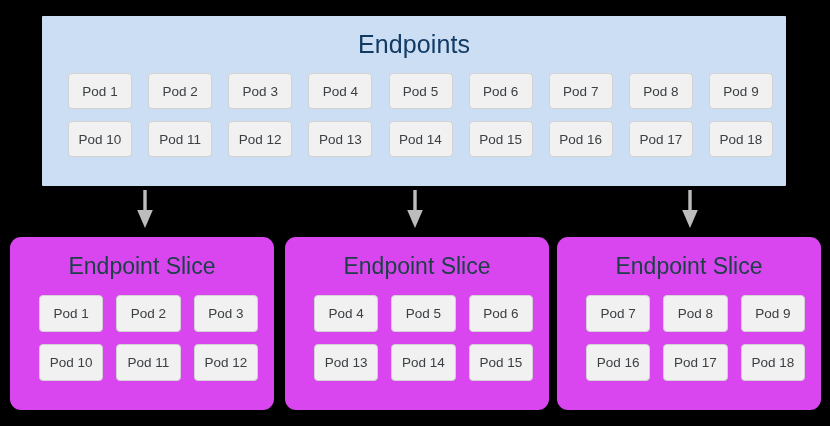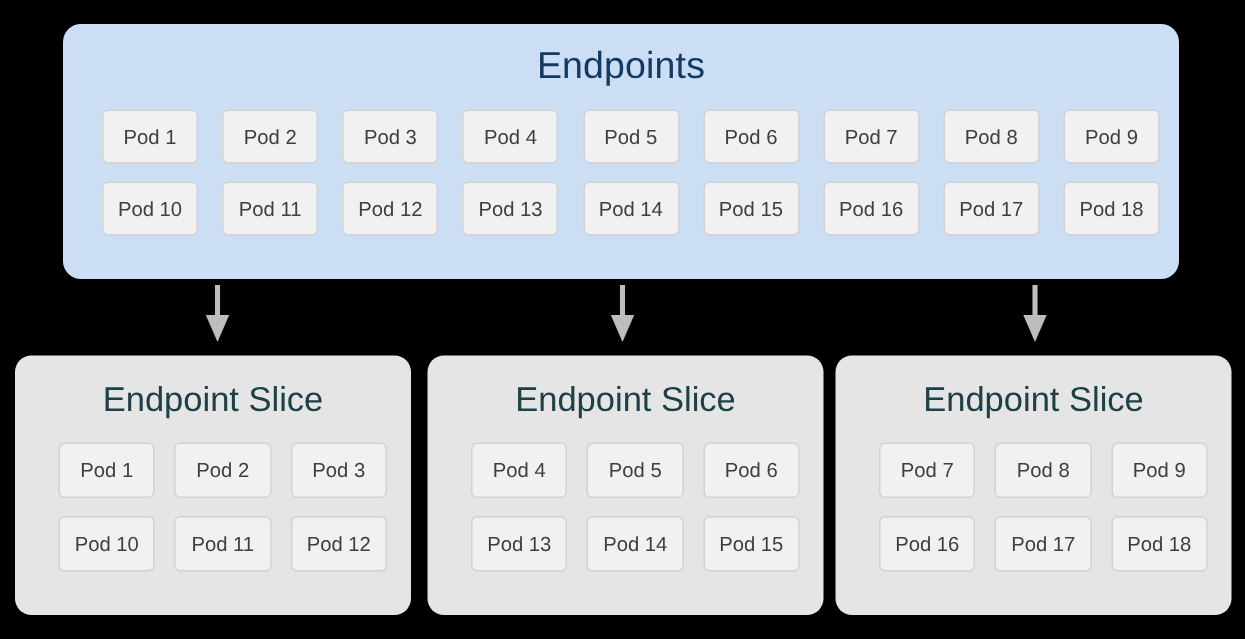--- a/index.html
+++ b/index.html
@@ -16,21 +16,21 @@
   }
 
   
   #endpoints-panel {
     position: absolute;
     left: 42px;
     top: 16px;
     width: 744px;
     height: 170px;
     background: #cbdef4;
-    border-radius: 12px;
+    border-radius: 1px;
     box-sizing: border-box;
   }
   #endpoints-title {
     text-align: center;
     color: #123a63;
     font-size: 25px;
     line-height: 25px;
     padding-top: 16px;
     letter-spacing: 0.1px;
     font-weight: 400;
@@ -74,21 +74,21 @@
   #arrow-1 { left: 136px; }
   #arrow-2 { left: 406px; }
   #arrow-3 { left: 681px; }
 
   
   .slice-panel {
     position: absolute;
     top: 237px;
     width: 264px;
     height: 173px;
-    background: #e5e5e5;
+    background: #d946ef;
     border-radius: 11px;
     box-sizing: border-box;
   }
   #slice-panel-1 { left: 10px; }
   #slice-panel-2 { left: 285px; }
   #slice-panel-3 { left: 557px; }
 
   .slice-title {
     text-align: center;
     color: #1d4047;

